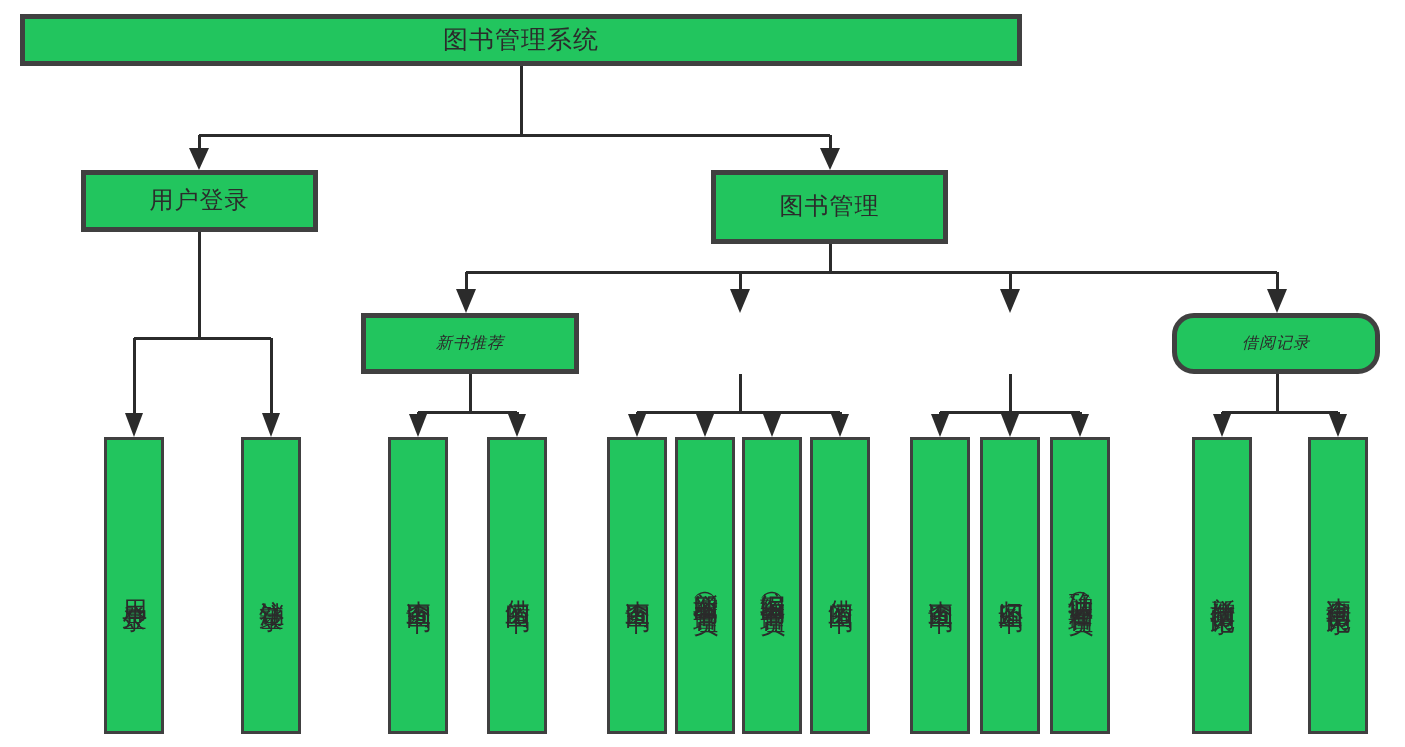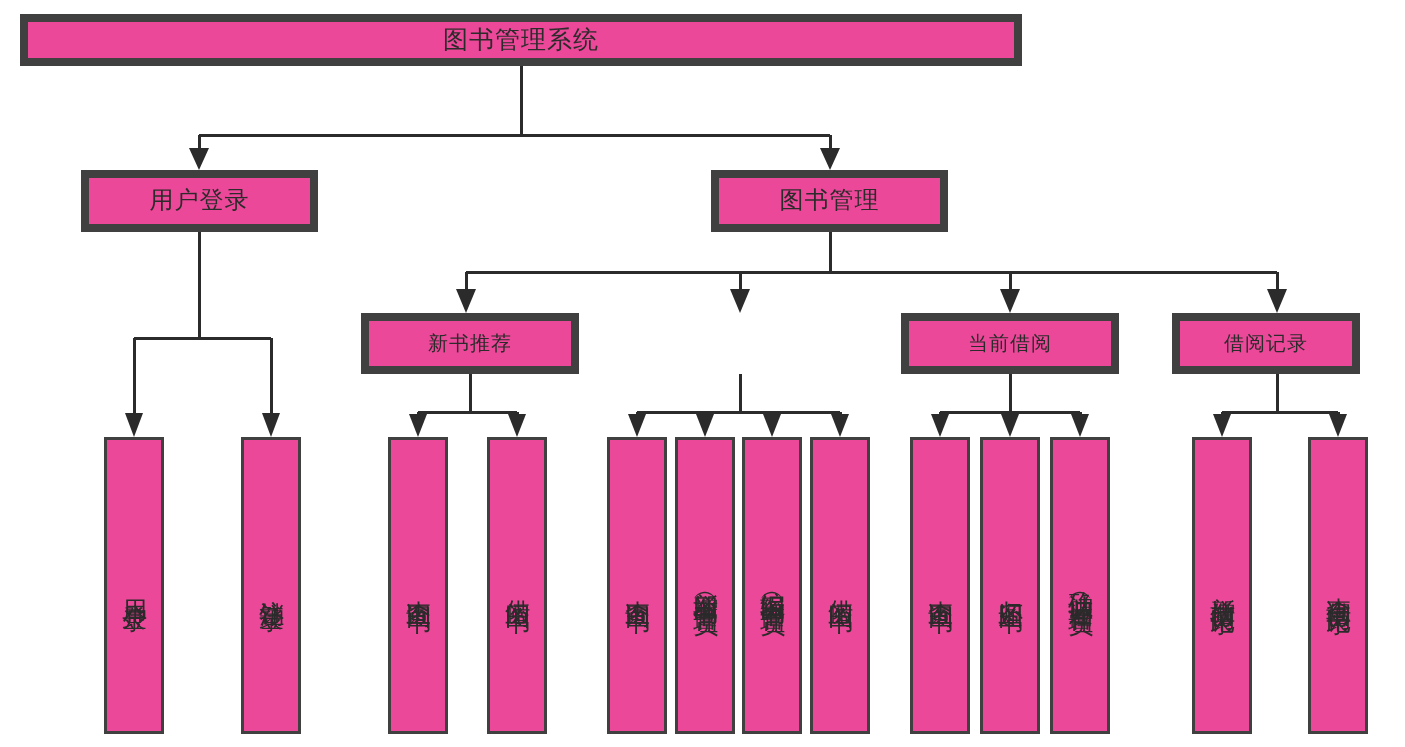--- a/index.html
+++ b/index.html
@@ -28,36 +28,36 @@
     stroke-width:3;
     fill:none;
     shape-rendering:crispEdges;
   }
   #wires polygon{ fill:#2b2b2b; }
 
   
   .node{
     position:absolute;
     box-sizing:border-box;
-    background:#ec4899;
-    border:8px solid #404040;
+    background:#22c55e;
+    border:5px solid #404040;
     display:flex;
     align-items:center;
     justify-content:center;
     z-index:2;
   }
   .node .lbl{
     color:#2b2b2b;
     letter-spacing:1px;
     line-height:1.15;
     white-space:nowrap;
   }
   .node.root .lbl{ font-size:25px; }
   .node.lvl2 .lbl{ font-size:24px; }
-  .node.lvl3 .lbl{ font-size:20px; }
+  .node.lvl3 .lbl{ font-size:16px;font-style:italic; }
 
   
   .node.leaf{
     border-width:3px;
     align-items:center;
     justify-content:center;
   }
   .node.leaf .lbl{
     writing-mode:vertical-rl;
     text-orientation:upright;
@@ -146,31 +146,28 @@
     <polygon points="1329,414 1347,414 1338,437"></polygon>
   </svg>
 
   <div class="node root" style="left:20px; top:14px; width:1002px; height:52px;">
     <span class="lbl">图书管理系统</span>
   </div>
 
   <div class="node lvl2" style="left:81px; top:170px; width:237px; height:62px;">
     <span class="lbl">用户登录</span>
   </div>
-  <div class="node lvl2" style="left:711px; top:170px; width:237px; height:62px;">
+  <div class="node lvl2" style="left:711px; top:170px; width:237px; height:74px;">
     <span class="lbl">图书管理</span>
   </div>
 
   <div class="node lvl3" style="left:361px; top:313px; width:218px; height:61px;">
     <span class="lbl">新书推荐</span>
   </div>
-  <div class="node lvl3" style="left:901px; top:313px; width:218px; height:61px;">
-    <span class="lbl">当前借阅</span>
-  </div>
-  <div class="node lvl3" style="left:1172px; top:313px; width:188px; height:61px;">
+  <div class="node lvl3" style="left:1172px; top:313px; width:208px; height:61px;border-radius:22px;">
     <span class="lbl">借阅记录</span>
   </div>
 
   <div class="node leaf" style="left:104px; top:437px; width:60px; height:297px;">
     <span class="lbl">用户登录</span>
   </div>
   <div class="node leaf" style="left:241px; top:437px; width:60px; height:297px;">
     <span class="lbl">注销登录</span>
   </div>
 

